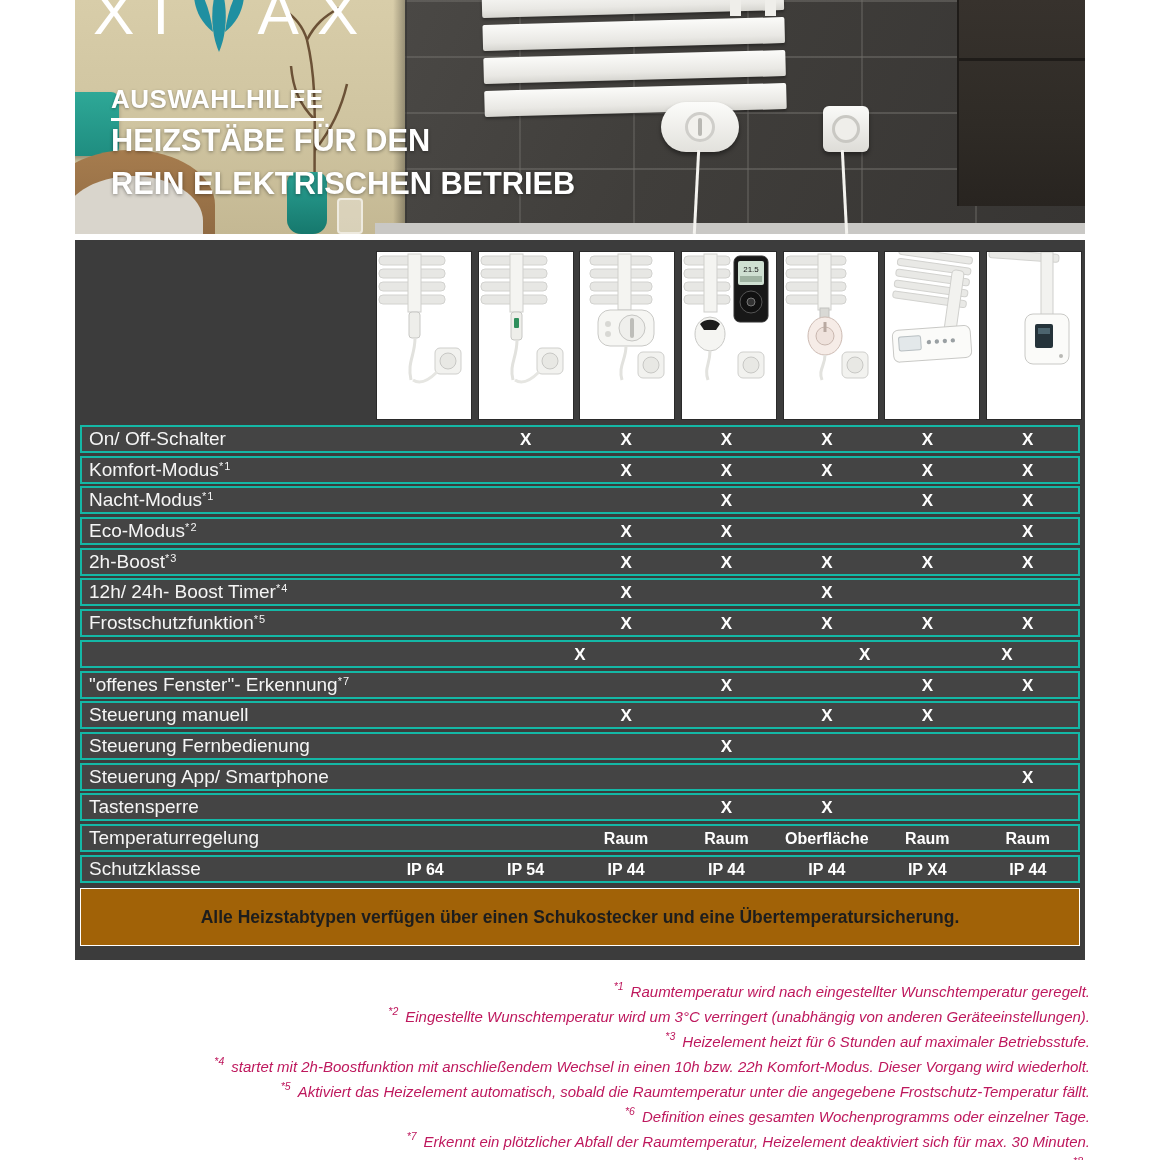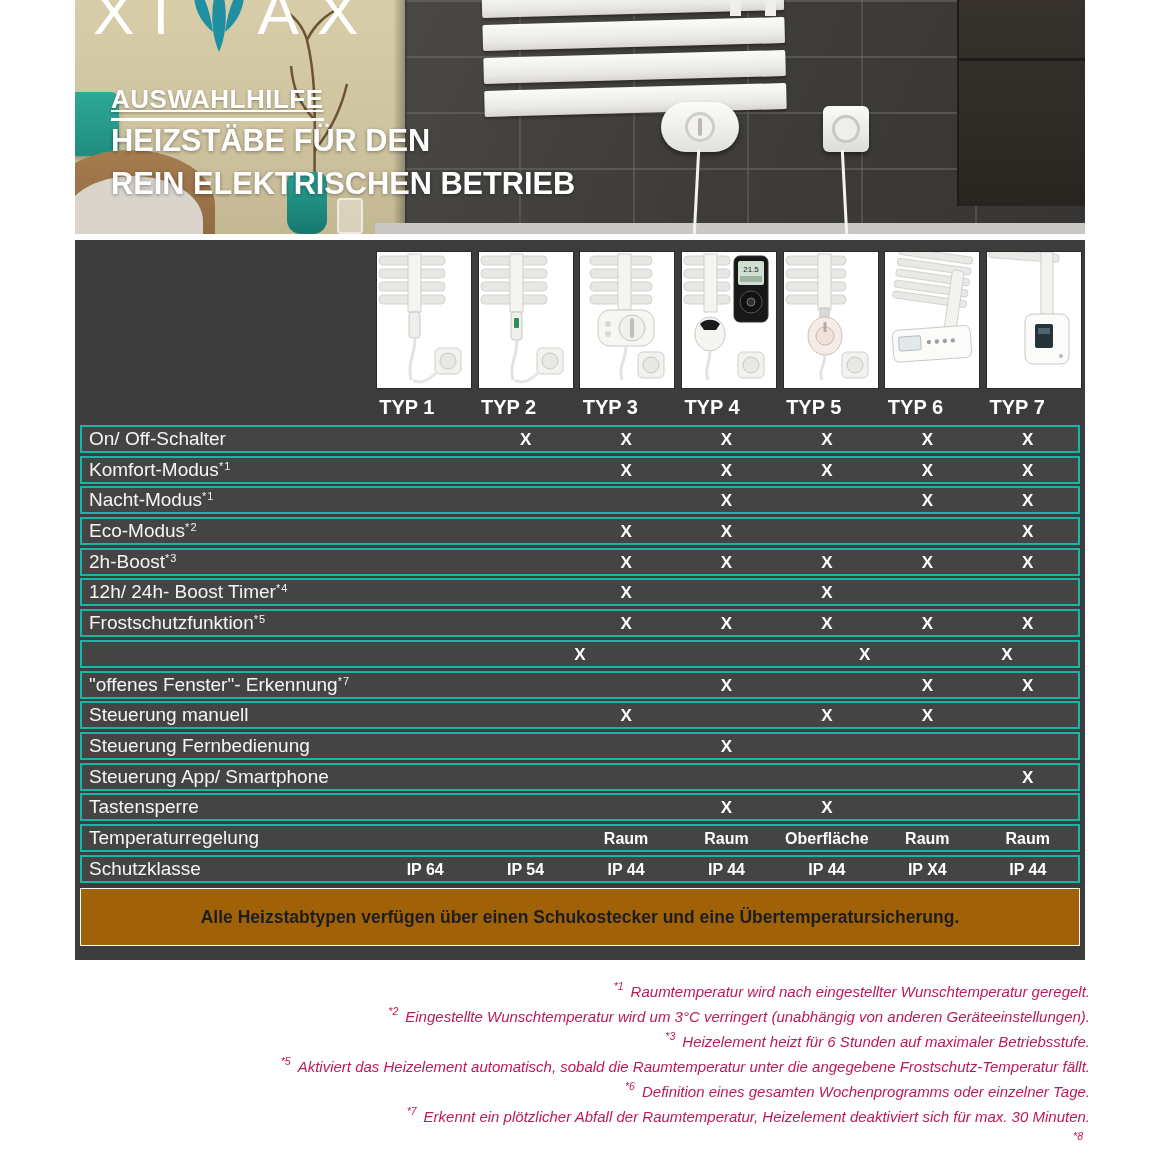--- a/index.html
+++ b/index.html
@@ -55,30 +55,30 @@
     background:rgba(255,255,255,.35); border:2px solid rgba(255,255,255,.55); }
   .hero svg.branches { position:absolute; left:180px; top:0; }
 
   
   .logo { position:absolute; left:18px; top:-18px; display:flex; align-items:flex-start; }
   .logo .lt { color:#ffffff; font-size:62px; font-weight:400; letter-spacing:18px; line-height:1; }
   .logo svg { margin:0 2px 0 -6px; }
 
   
   .hero-sub { position:absolute; left:36px; top:84px; color:#fff; font-size:26px; font-weight:700;
-    letter-spacing:.5px; border-bottom:3px solid #fff; padding-bottom:3px; text-shadow:0 1px 3px rgba(0,0,0,.35);text-decoration:underline; }
+    letter-spacing:.5px; border-bottom:3px solid #fff; padding-bottom:3px; text-shadow:0 1px 3px rgba(0,0,0,.35); }
   .hero-title { position:absolute; left:36px; color:#fff; font-size:32px; font-weight:700; letter-spacing:0;
     transform:scaleX(.96); transform-origin:left; text-shadow:0 1px 4px rgba(0,0,0,.4); white-space:nowrap; }
   .t1 { top:122px; } .t2 { top:165px; }
 
   
   .panel { position:absolute; left:75px; top:240px; width:1010px; height:720px; background:#3c3c3c; }
   .tiles { position:absolute; left:298px; top:12px; width:712px; display:flex; }
   .tile-cell { flex:1; display:flex; justify-content:center; }
-  .tile { width:94px; height:136px; background:#ffffff; box-shadow:0 0 0 1px #2a2a2a; }
+  .tile { width:94px; height:167px; background:#ffffff; box-shadow:0 0 0 1px #2a2a2a; }
   .typ-row { position:absolute; left:281px; top:152px; width:712px; display:flex; }
   .typ { flex:1; text-align:center; color:#fff; font-weight:700; font-size:20px; line-height:30px; }
 
   .rows { position:absolute; left:5px; top:185px; width:1000px; }
   .frow { display:flex; align-items:center; height:28px; margin-bottom:2.7px;
     background:#444444; border:2px solid #14b8a6; }
   .frow .lab { width:293px; padding-left:7px; color:#f5f5f5; font-size:19px; white-space:nowrap; }
   .frow .lab sup { font-size:11px; vertical-align:6px; letter-spacing:1px; }
   .frow .cells { flex:1; display:flex; height:100%; }
   .frow .cell { flex:1; text-align:center; color:#ffffff; font-weight:700; font-size:17px; line-height:26px; }
@@ -508,19 +508,20 @@
 
     <div class="notebar">
       <span class="txt">Alle Heizstabtypen verfügen über einen Schukostecker und eine Übertemperatursicherung.</span>
     </div>
   </div>
 
   <div class="footnotes">
       <div class="fn"><span class="mk">*1</span><span>Raumtemperatur wird nach eingestellter Wunschtemperatur geregelt.</span></div>
       <div class="fn"><span class="mk">*2</span><span>Eingestellte Wunschtemperatur wird um 3°C verringert (unabhängig von anderen Geräteeinstellungen).</span></div>
       <div class="fn"><span class="mk">*3</span><span>Heizelement heizt für 6 Stunden auf maximaler Betriebsstufe.</span></div>
+      <div class="fn"><span class="mk">*4</span><span>startet mit 2h-Boostfunktion mit anschließendem Wechsel in einen 10h bzw. 22h Komfort-Modus. Dieser Vorgang wird wiederholt.</span></div>
       <div class="fn"><span class="mk">*5</span><span>Aktiviert das Heizelement automatisch, sobald die Raumtemperatur unter die angegebene Frostschutz-Temperatur fällt.</span></div>
       <div class="fn"><span class="mk">*6</span><span>Definition eines gesamten Wochenprogramms oder einzelner Tage.</span></div>
       <div class="fn"><span class="mk">*7</span><span>Erkennt ein plötzlicher Abfall der Raumtemperatur, Heizelement deaktiviert sich für max. 30 Minuten.</span></div>
       <div class="fn"><span class="mk">*8</span></div>
     </div>
 
 </div>
 
 </body></html>

